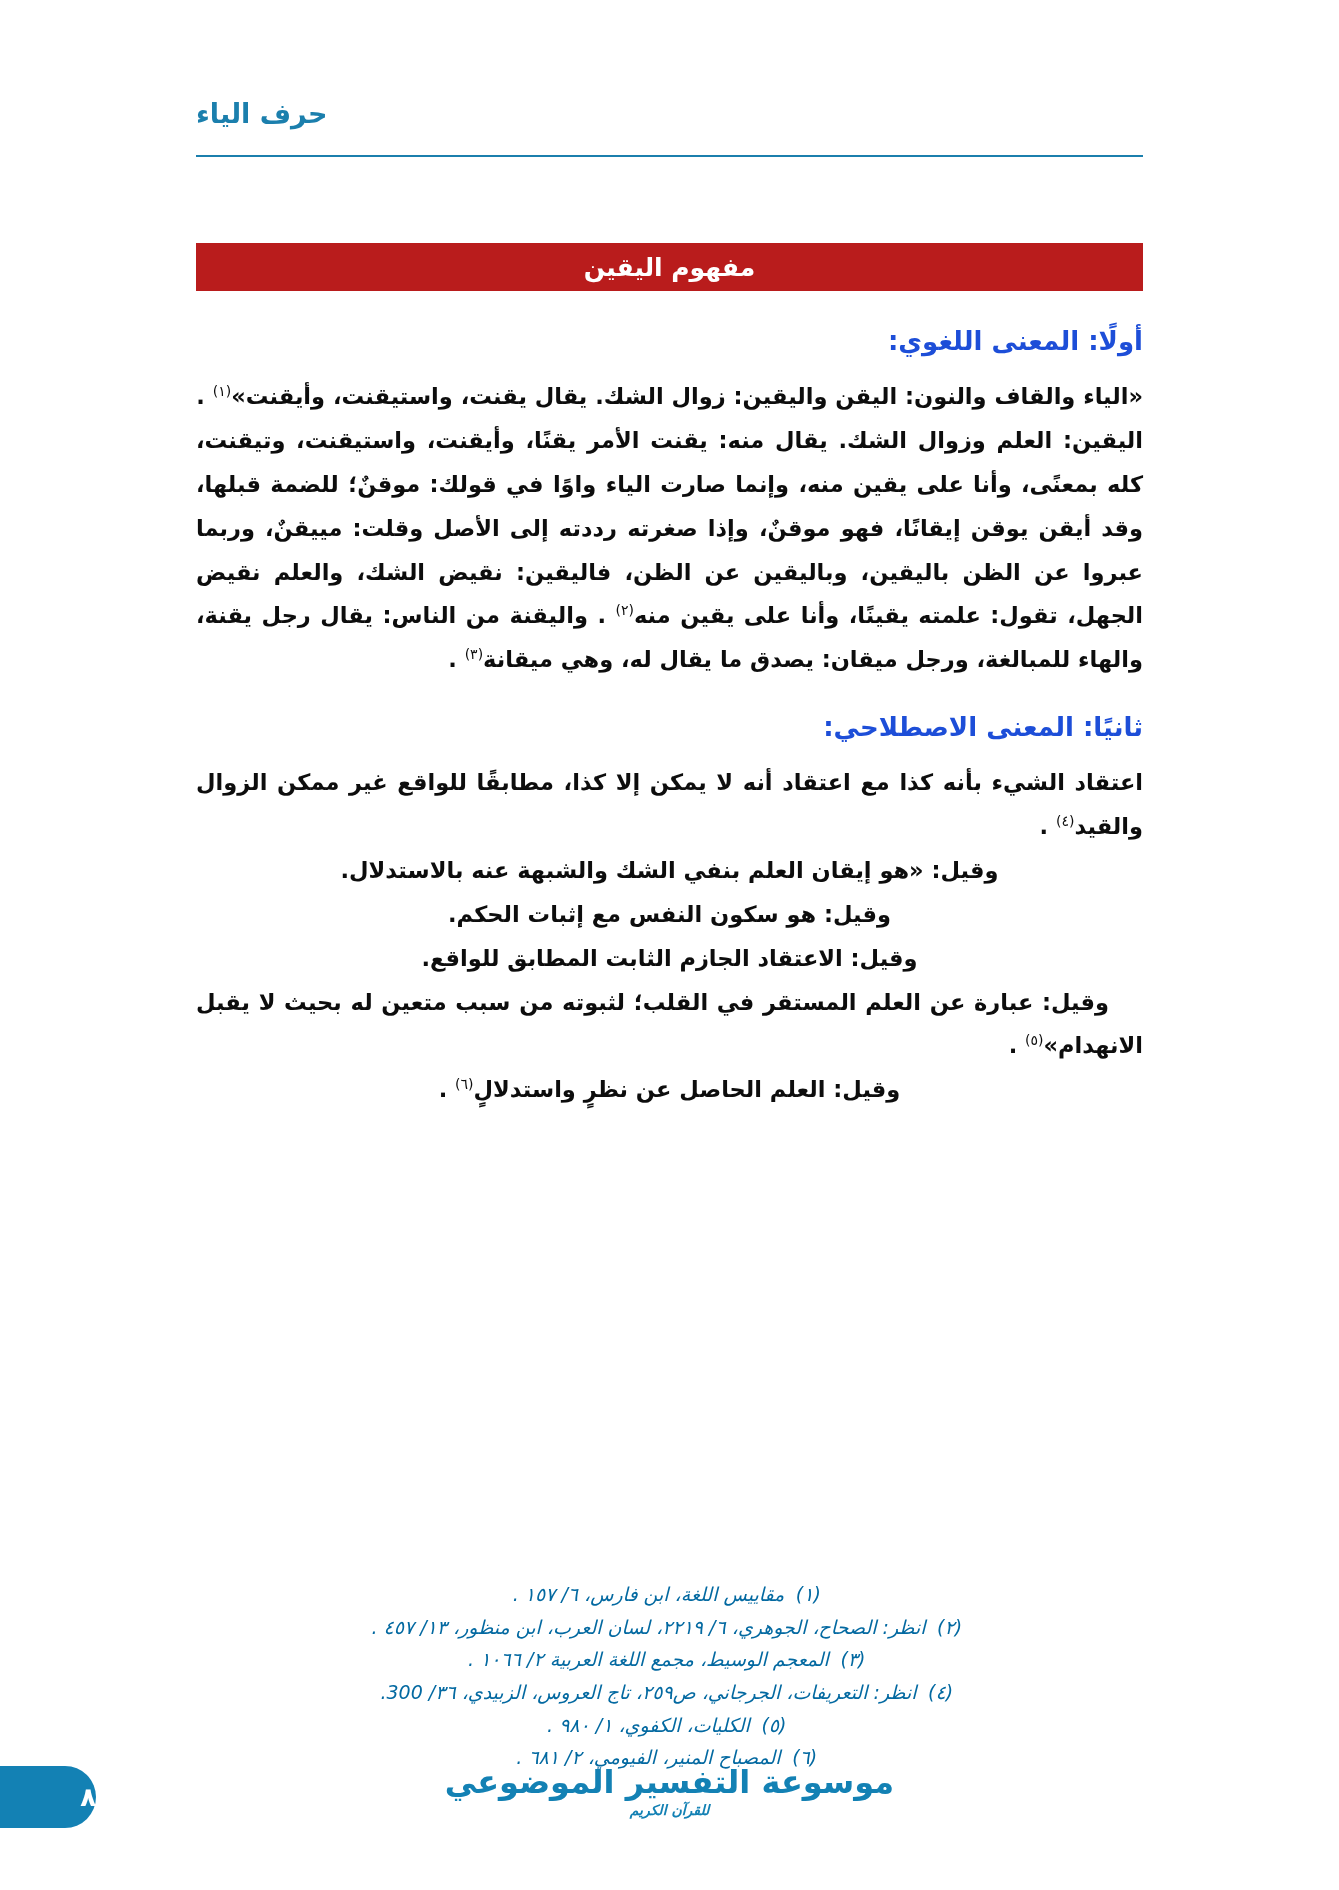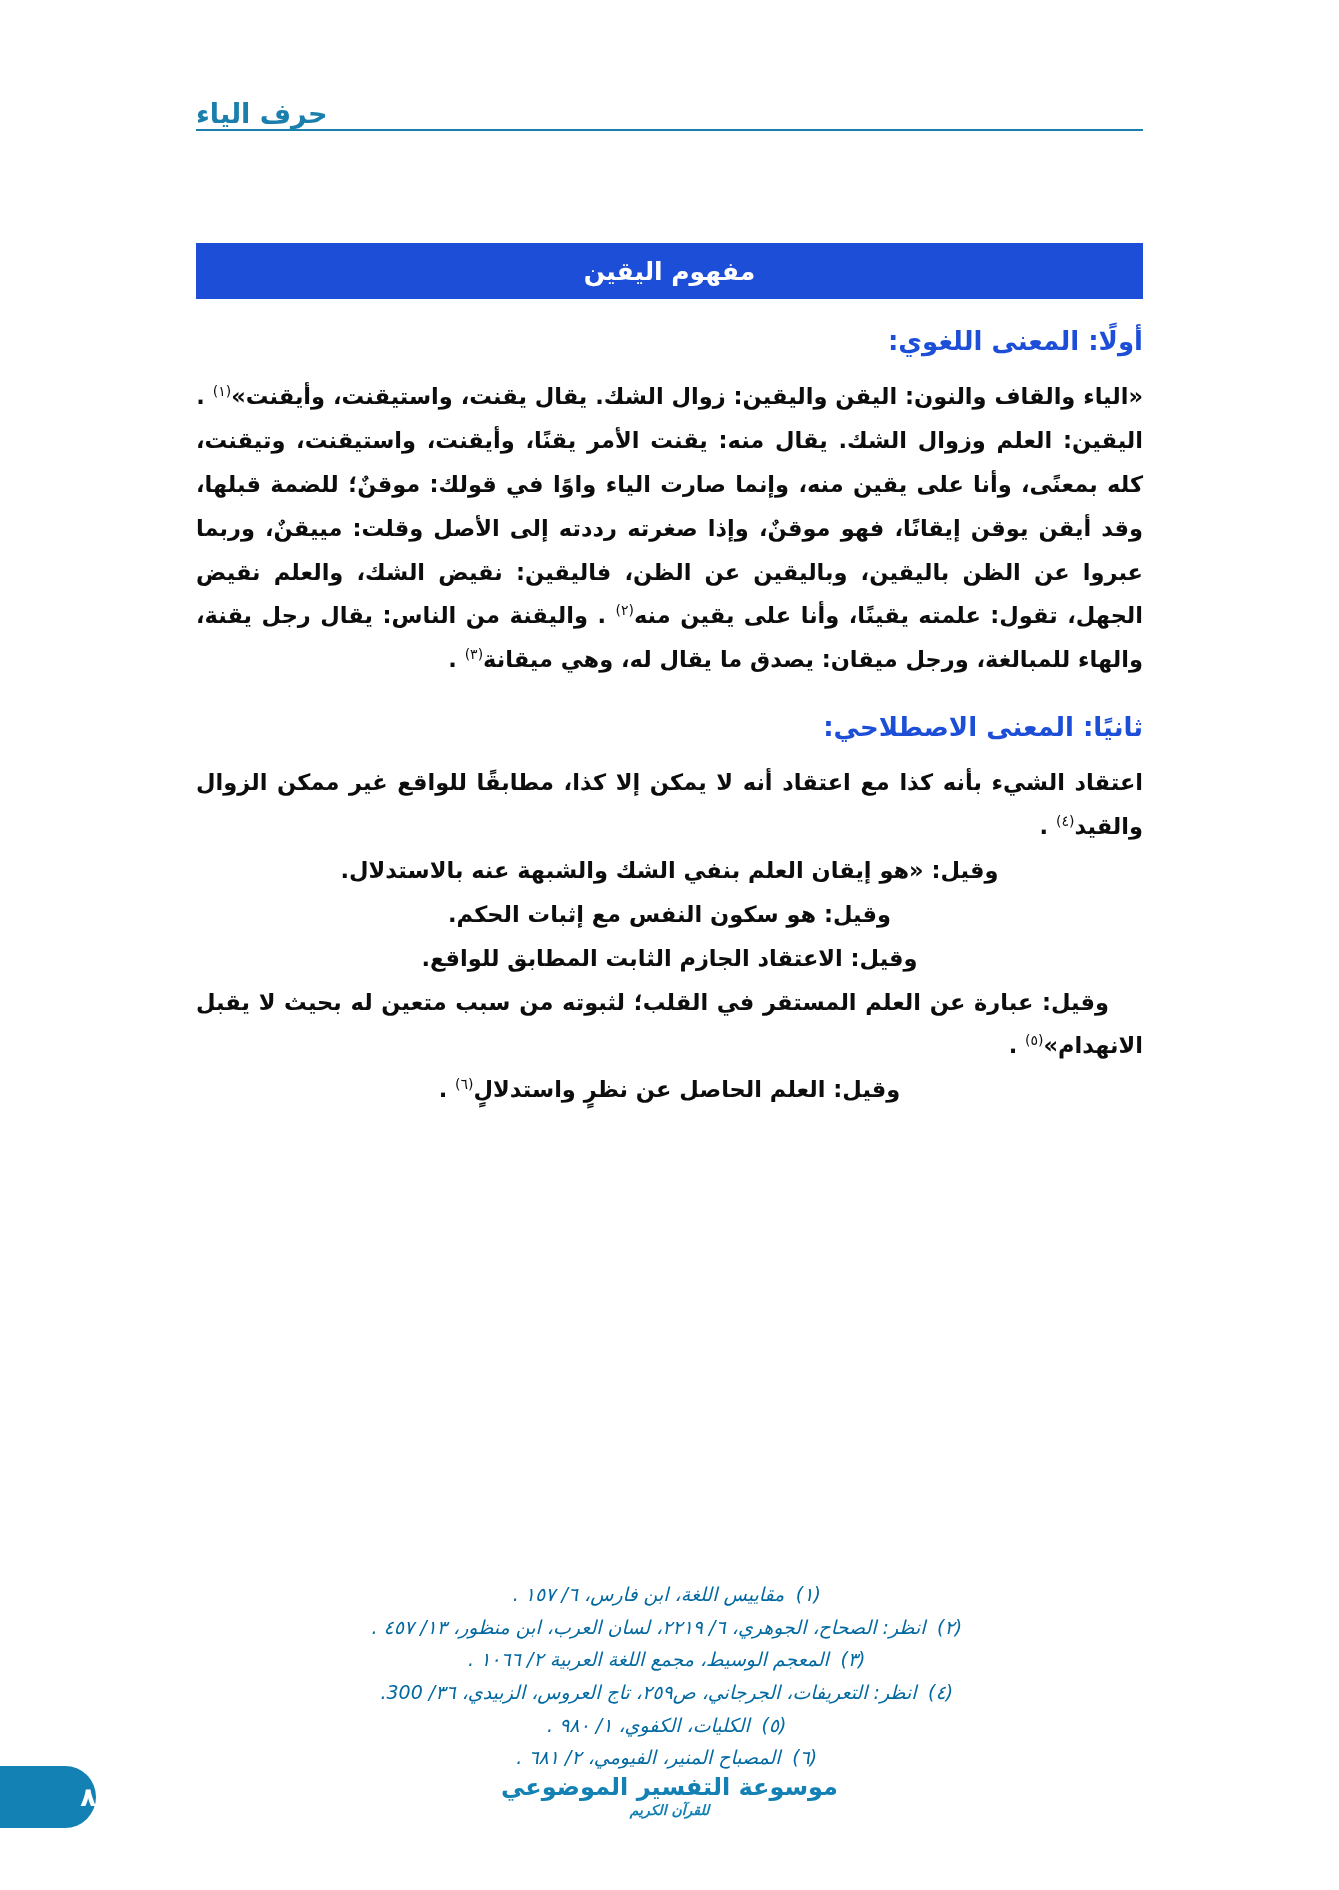--- a/index.html
+++ b/index.html
@@ -28,36 +28,36 @@
     left: 196px;
     right: 196px;
   }
   .header-title {
     text-align: left;
     direction: rtl;
     font-size: 27px;
     font-weight: bold;
     color: #1b7fad;
     letter-spacing: 0;
-    padding-bottom: 0;
+    padding-bottom: 26px;
   }
   .header-rule {
     height: 2px;
     background: #1b7fad;
     width: 100%;
   }
 
   
   .banner {
     position: absolute;
     top: 243px;
     left: 196px;
     right: 196px;
-    height: 56px;
-    background: #1d4ed8;
+    height: 48px;
+    background: #b91c1c;
     display: flex;
     align-items: center;
     justify-content: center;
   }
   .banner-text {
     color: #ffffff;
     font-size: 25px;
     font-weight: bold;
   }
 
@@ -141,21 +141,21 @@
   
   .footer-logo {
     position: absolute;
     bottom: 72px;
     left: 0;
     right: 0;
     text-align: center;
   }
   .logo-main {
     color: #1381b4;
-    font-size: 24px;
+    font-size: 32px;
     font-weight: bold;
     letter-spacing: 1px;
     line-height: 1.05;
   }
   .logo-sub {
     color: #1381b4;
     font-size: 14px;
     font-weight: bold;
     margin-top: 2px;
     font-style: italic;

